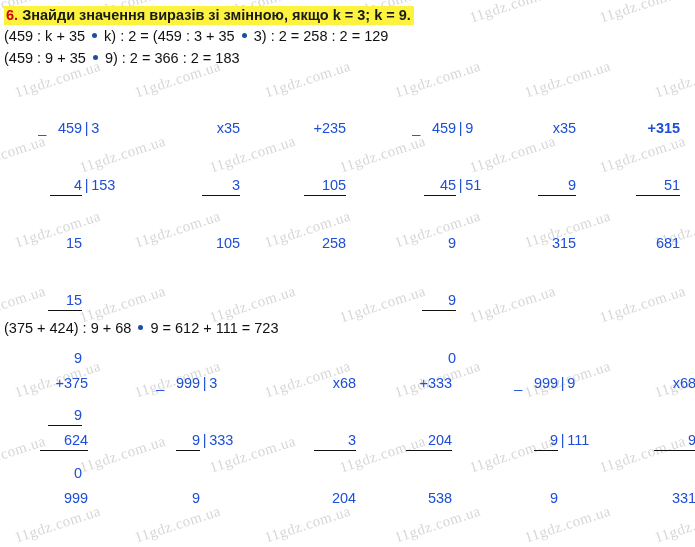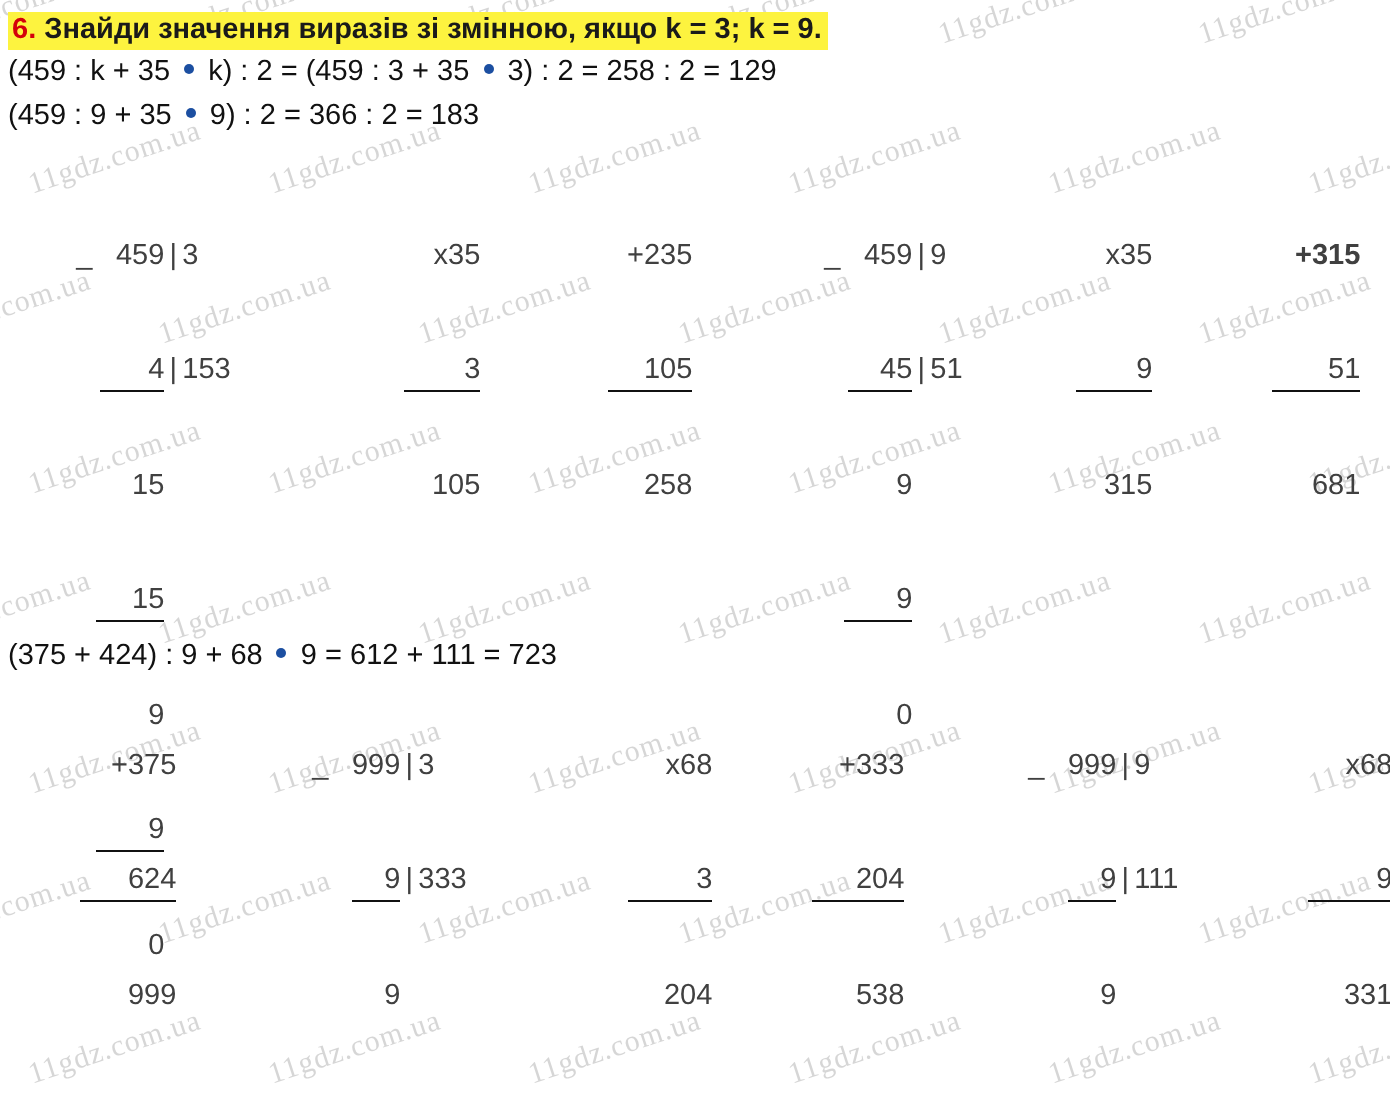--- a/index.html
+++ b/index.html
@@ -58,21 +58,21 @@
   }
   .task-num { color: #d4000b; font-weight: bold; }
 
   .eq {
     font-size: 14.5px;
     color: #111;
   }
 
   
   .block { position: absolute; }
-  .row { white-space: pre; font-size: 14.5px; line-height: 19px; color: #404040; }
+  .row { white-space: pre; font-size: 14.5px; line-height: 19px; color: #1d4ed8; }
   .r-num { display: inline-block; text-align: right; }
   .ul { border-bottom: 1.3px solid #111; }
   .vbar { display: inline-block; width: 9px; text-align: center; }
   .dot {
     display: inline-block;
     width: 5px; height: 5px;
     background: #1c4fa1;
     border-radius: 50%;
     vertical-align: middle;
     margin: 0 3px 3px 3px;

